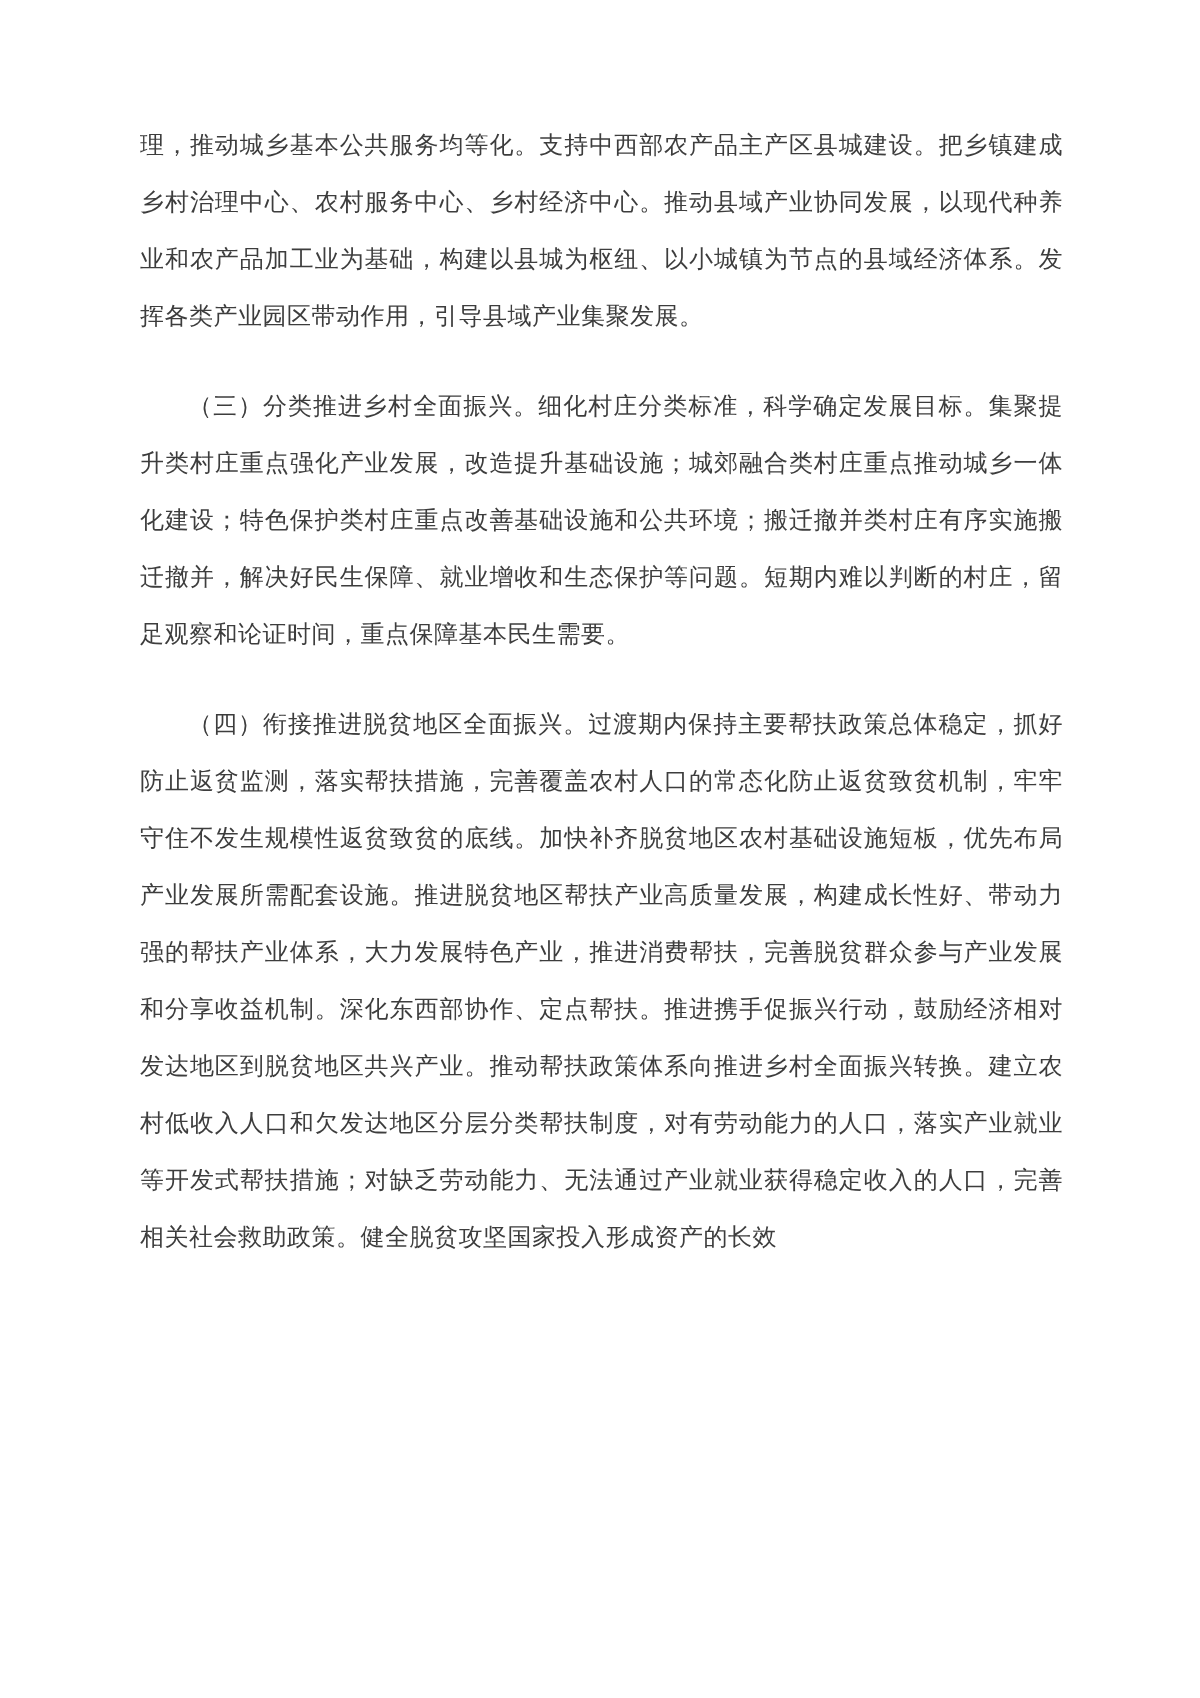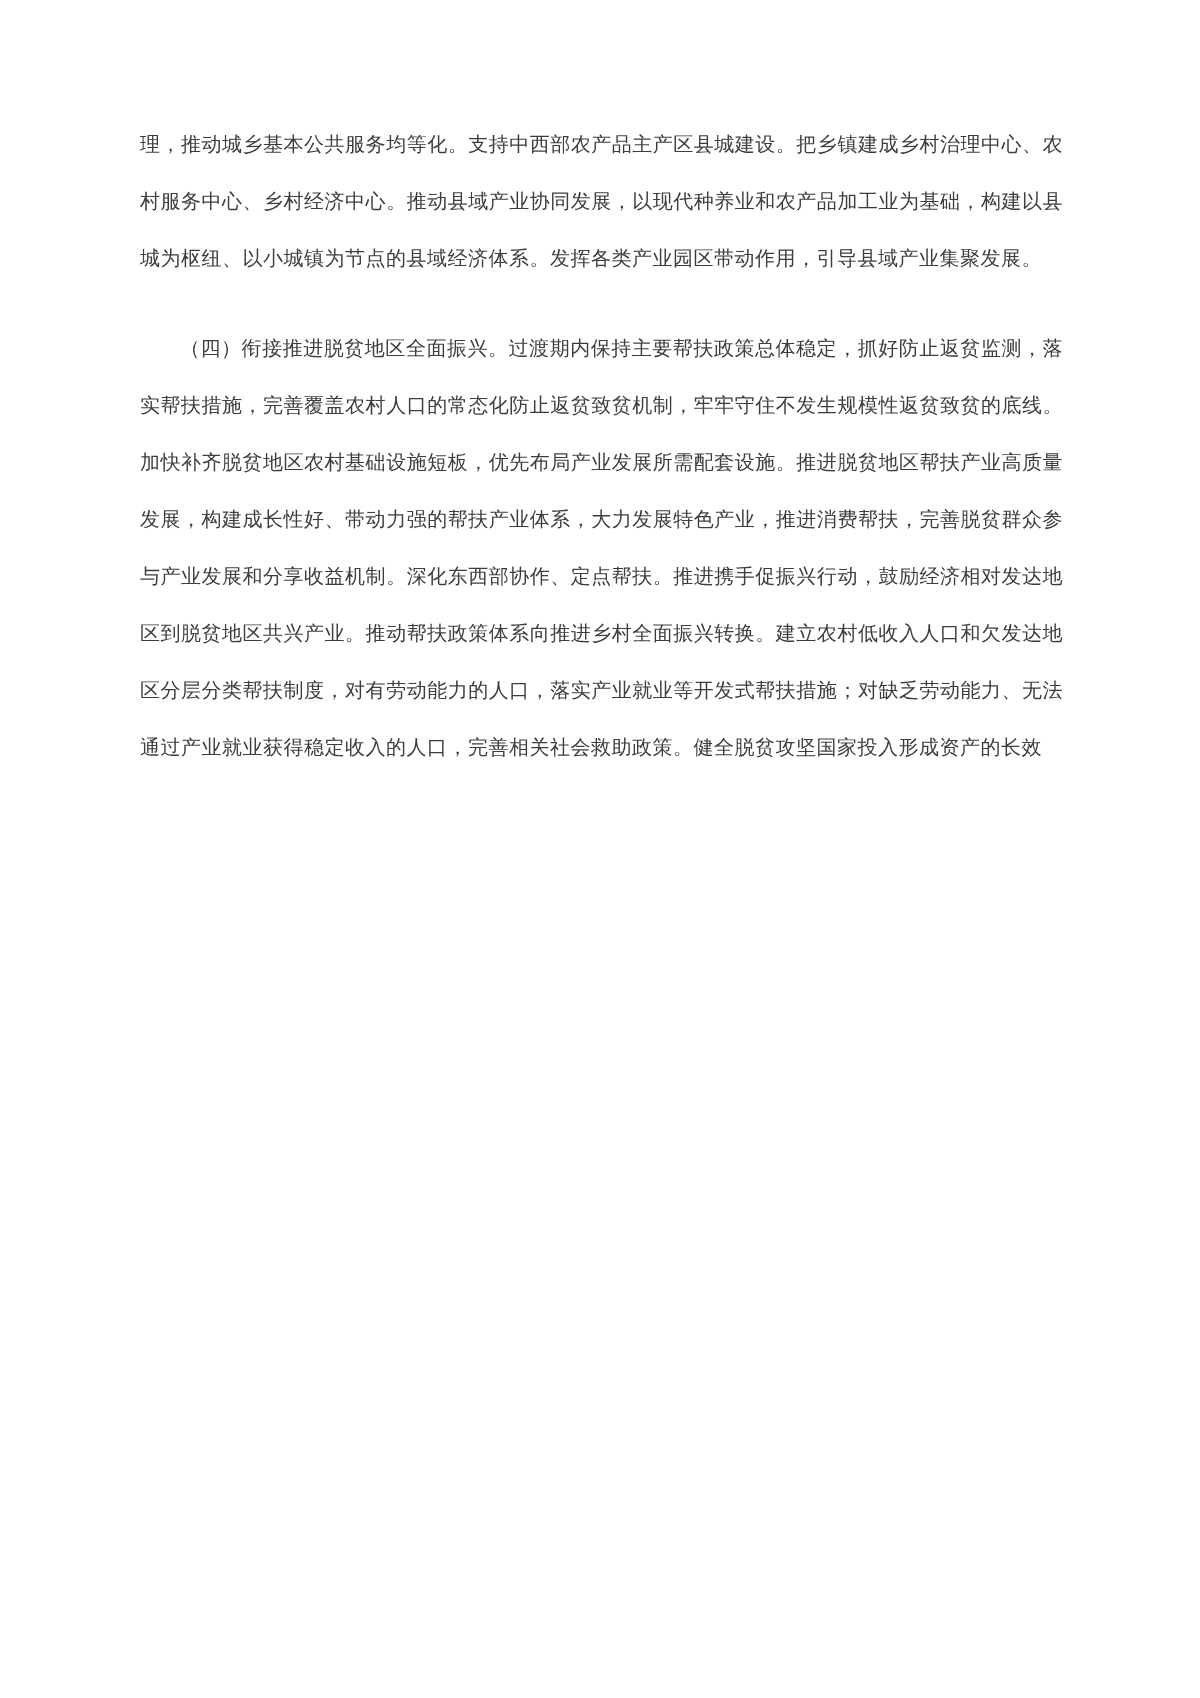--- a/index.html
+++ b/index.html
@@ -16,31 +16,32 @@
   .page {
     box-sizing: border-box;
     width: 1200px;
     height: 1698px;
     padding: 116px 137px 0 140px;
     background: #ffffff;
     overflow: hidden;
   }
   .para {
     margin: 0 0 33px 0;
-    font-size: 20px;
+    font-size: 24px;
     line-height: 57px;
     color: #3d3d3d;
     text-align: justify;
     text-justify: inter-ideograph;
     word-break: break-all;
     letter-spacing: 0.5px;
   }
   .para.indent {
     text-indent: 2em;
   }
 </style>
 </head>
 <body>
 
 <div class="page">
   <p class="para">理，推动城乡基本公共服务均等化。支持中西部农产品主产区县城建设。把乡镇建成乡村治理中心、农村服务中心、乡村经济中心。推动县域产业协同发展，以现代种养业和农产品加工业为基础，构建以县城为枢纽、以小城镇为节点的县域经济体系。发挥各类产业园区带动作用，引导县域产业集聚发展。</p>
+  <p class="para indent">（三）分类推进乡村全面振兴。细化村庄分类标准，科学确定发展目标。集聚提升类村庄重点强化产业发展，改造提升基础设施；城郊融合类村庄重点推动城乡一体化建设；特色保护类村庄重点改善基础设施和公共环境；搬迁撤并类村庄有序实施搬迁撤并，解决好民生保障、就业增收和生态保护等问题。短期内难以判断的村庄，留足观察和论证时间，重点保障基本民生需要。</p>
   <p class="para indent">（四）衔接推进脱贫地区全面振兴。过渡期内保持主要帮扶政策总体稳定，抓好防止返贫监测，落实帮扶措施，完善覆盖农村人口的常态化防止返贫致贫机制，牢牢守住不发生规模性返贫致贫的底线。加快补齐脱贫地区农村基础设施短板，优先布局产业发展所需配套设施。推进脱贫地区帮扶产业高质量发展，构建成长性好、带动力强的帮扶产业体系，大力发展特色产业，推进消费帮扶，完善脱贫群众参与产业发展和分享收益机制。深化东西部协作、定点帮扶。推进携手促振兴行动，鼓励经济相对发达地区到脱贫地区共兴产业。推动帮扶政策体系向推进乡村全面振兴转换。建立农村低收入人口和欠发达地区分层分类帮扶制度，对有劳动能力的人口，落实产业就业等开发式帮扶措施；对缺乏劳动能力、无法通过产业就业获得稳定收入的人口，完善相关社会救助政策。健全脱贫攻坚国家投入形成资产的长效</p>
 </div>
 
 </body></html>

